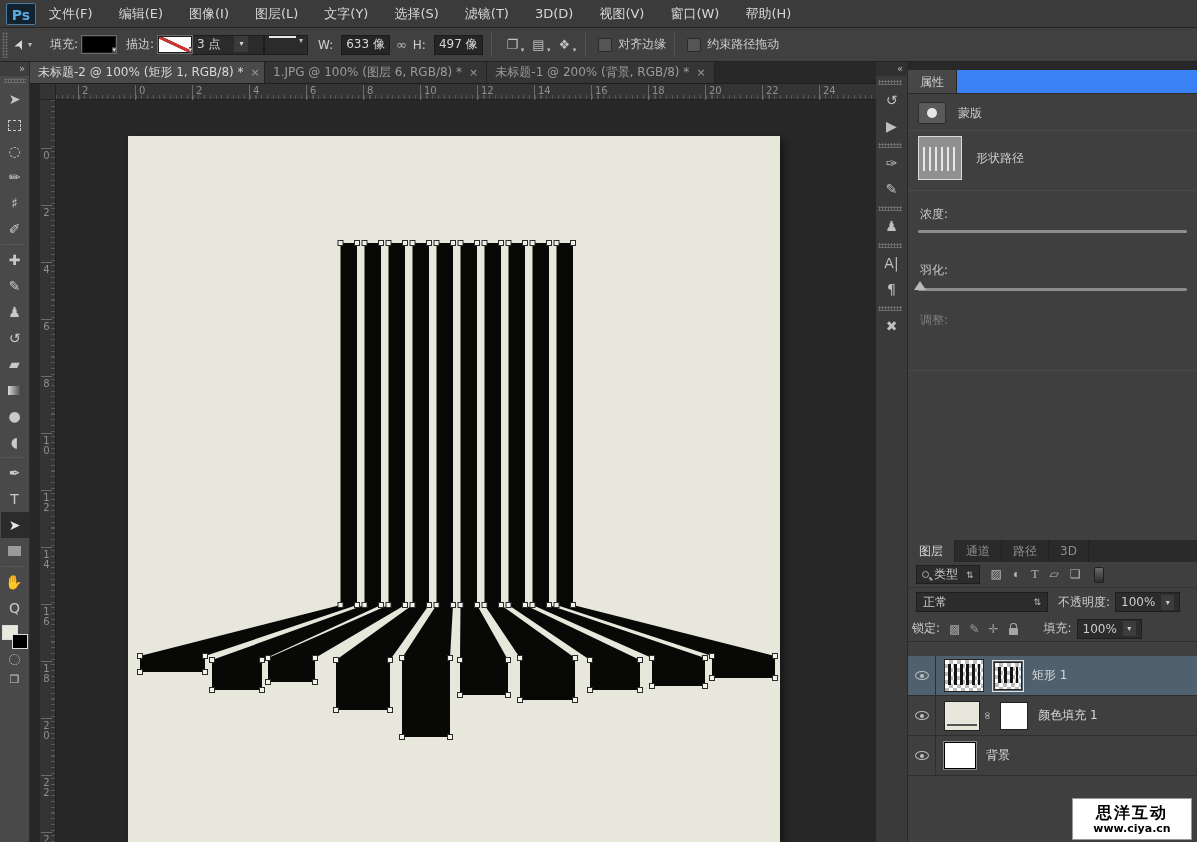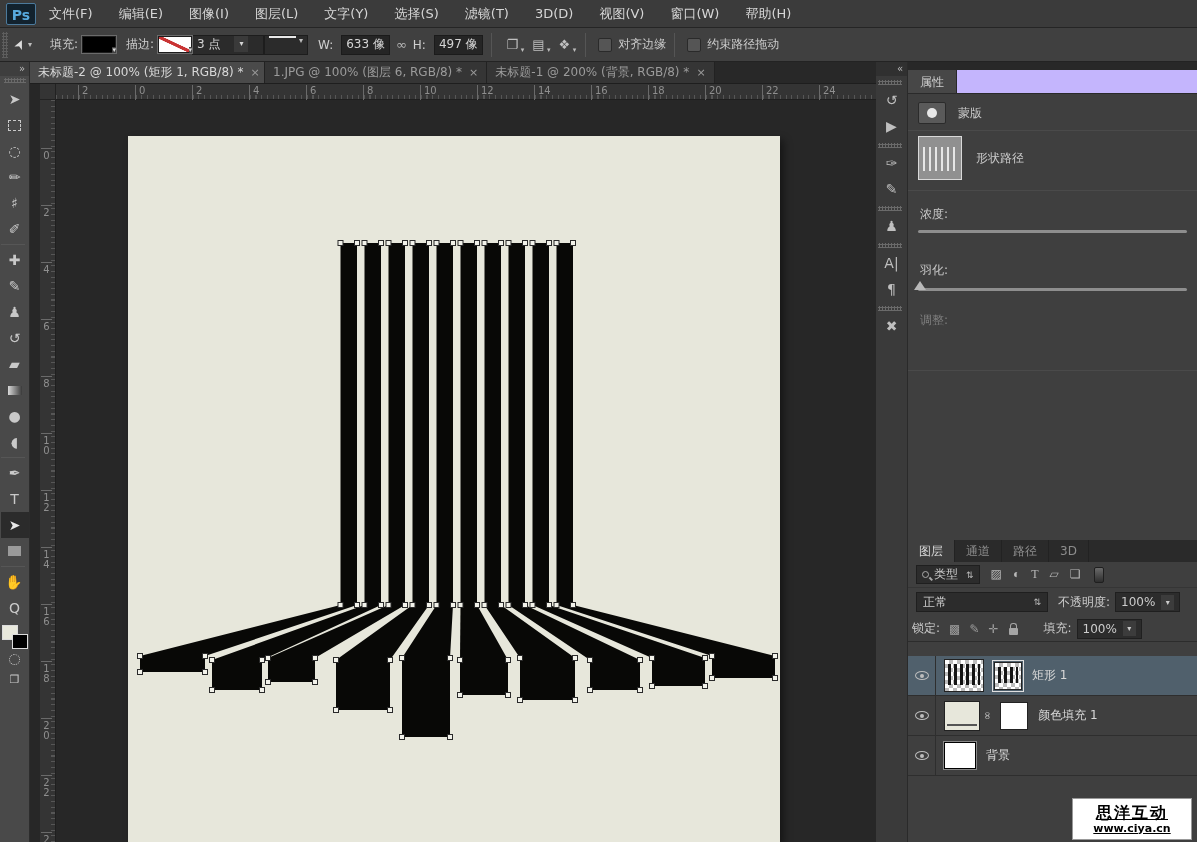--- a/index.html
+++ b/index.html
@@ -96,21 +96,21 @@
   #dock .collapse { width:100%; height:14px; background:#303030; color:#bbb; font-size:10px;
     text-align:right; padding-right:4px; line-height:13px; }
   .dgrip { width:24px; height:5px; margin:4px 0 2px;
     background-image:radial-gradient(#6a6a6a 1px, transparent 1.2px); background-size:3px 3px; }
   .dock-icon { width:28px; height:26px; display:flex; align-items:center; justify-content:center;
     color:#bfbfbf; font-size:14px; }
 
   
   #rightpanel { position:absolute; left:908px; top:62px; width:289px; height:780px; background:#3f3f3f; }
   .ptop { position:absolute; left:0; top:0; right:0; height:8px; background:#282828; }
-  .ptabs { position:absolute; left:0; top:8px; right:0; height:24px; background:#c4b5fd;
+  .ptabs { position:absolute; left:0; top:8px; right:0; height:24px; background:#3b82f6;
     display:flex; border-bottom:1px solid #2a2a2a; }
   .ptab { font-size:12px; color:#cfcfcf; padding:0 12px; line-height:24px; background:#474747;
     border-right:1px solid #282828; }
   .pbody { position:absolute; left:0; top:32px; right:0; height:446px; background:#3f3f3f;
     color:#c9c9c9; font-size:12px; }
   .mask-row { position:absolute; left:10px; top:8px; display:flex; align-items:center; }
   .mask-icon { width:28px; height:22px; background:#5a5a5a; border:1px solid #2b2b2b;
     border-radius:2px; position:relative; margin-right:12px; }
   .mask-icon::after { content:""; position:absolute; left:8px; top:5px; width:10px; height:10px;
     background:#e8e8e8; border-radius:50%; }
@@ -178,21 +178,21 @@
   .vec-mask { outline:1px solid #e0e0e0; outline-offset:1px; }
   .fill-thumb { width:36px; height:30px; background:#e7e7db; position:relative; }
   .fill-thumb::after { content:""; position:absolute; left:2px; right:2px; bottom:4px; height:2px; background:#555; }
   .chain { color:#b5b5b5; font-size:11px; margin-left:3px; transform:rotate(90deg); display:inline-block; }
   .white-thumb { background:#fff; }
   .layer-name { margin-left:10px; }
 
   
   #watermark { position:absolute; left:164px; top:736px; width:120px; height:42px; background:#fff;
     border:1px solid #999; display:flex; flex-direction:column; align-items:center; justify-content:center;
-    color:#000;text-decoration:underline; }
+    color:#000; }
   #watermark .wm1 { font-size:16px; font-weight:bold; letter-spacing:2px; line-height:18px; }
   #watermark .wm2 { font-size:11px; font-weight:bold; line-height:13px; }
 </style>
 </head>
 <body>
 
 <div id="app">
 
   <div id="menubar">
     <div class="pslogo">Ps</div>

